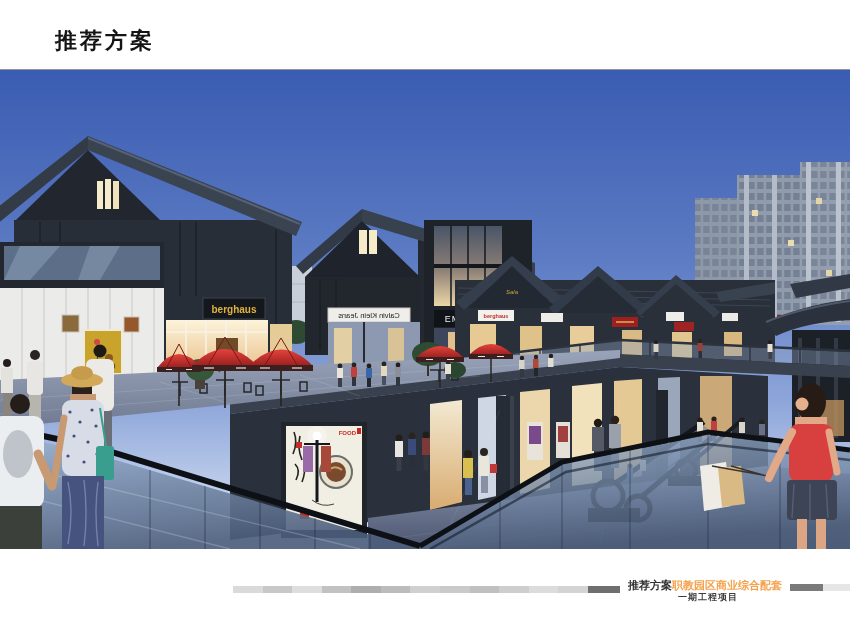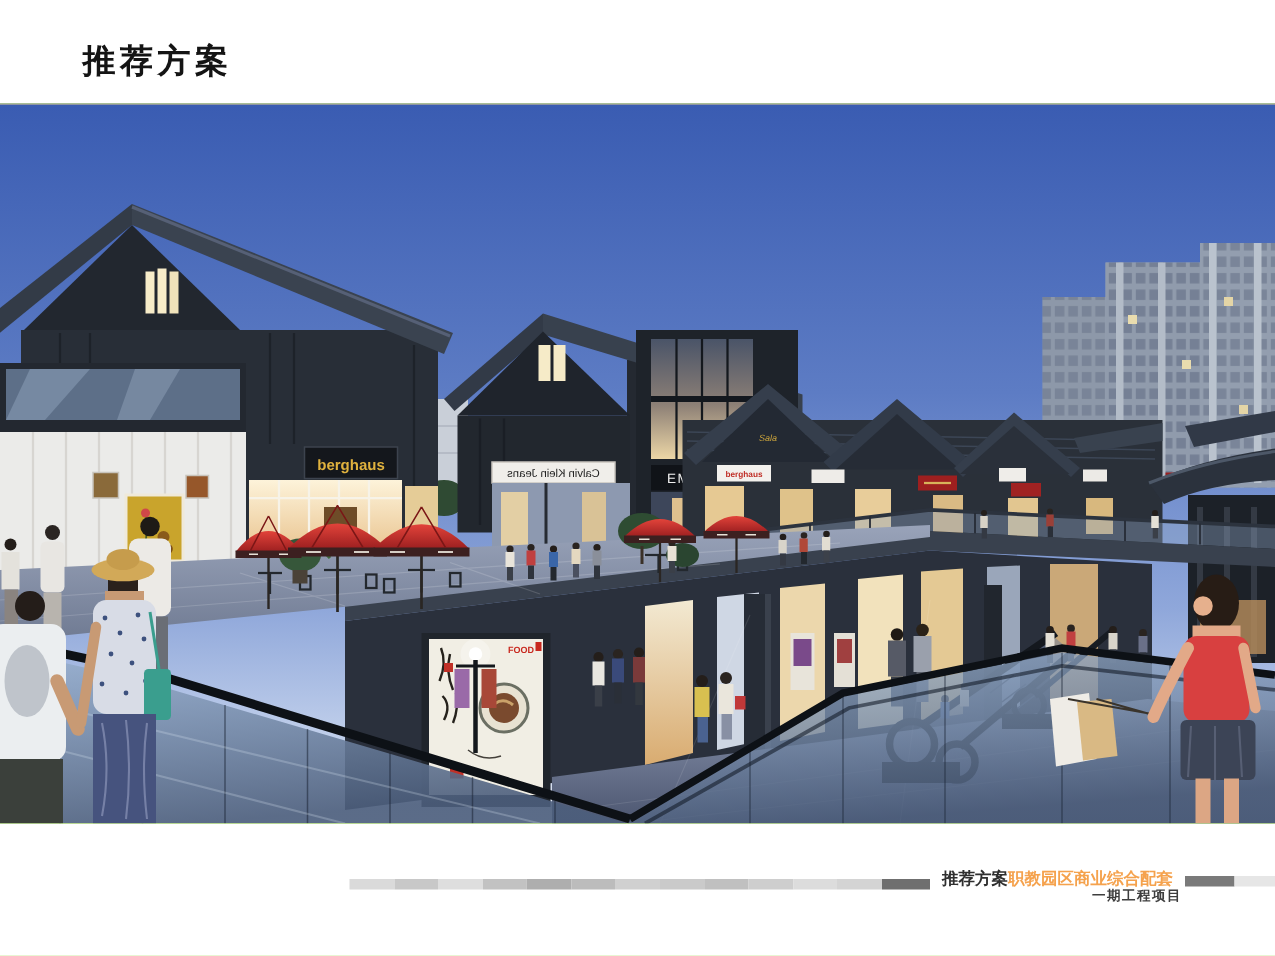--- a/index.html
+++ b/index.html
@@ -3,35 +3,35 @@
 <meta charset="utf-8">
 <style>
   html,body{margin:0;padding:0;background:#ffffff;}
   .slide{position:relative;width:850px;height:637px;background:#ffffff;overflow:hidden;
          font-family:"Liberation Sans","DejaVu Sans",sans-serif;}
   .page-title{position:absolute;left:55px;top:26px;font-size:22px;font-weight:700;
               color:#141414;letter-spacing:3px;}
   .view-label{position:absolute;right:20px;top:29px;font-family:"Liberation Serif","DejaVu Serif",serif;
               font-size:17px;color:#101010;letter-spacing:1px;}
   .render-frame{position:absolute;left:0;top:69px;width:850px;height:479px;
-                border-top:1px solid #8f96a0;background:#84cc16;overflow:hidden;}
+                border-top:1px solid #8f96a0;background:#c2410c;overflow:hidden;}
   .render-frame svg{display:block;}
   .footer-bar{position:absolute;top:586px;left:233px;width:355px;height:7px;display:flex;}
   .footer-bar div{flex:1;}
   .fb1{background:#dadada}.fb2{background:#c8c8c8}.fb3{background:#dedede}.fb4{background:#c2c2c2}
   .fb5{background:#aeaeae}.fb6{background:#bcbcbc}.fb7{background:#d0d0d0}.fb8{background:#cacaca}
   .fb9{background:#c0c0c0}.fb10{background:#cecece}.fb11{background:#dcdcdc}.fb12{background:#d4d4d4}
   .footer-bar-dark{position:absolute;top:586px;left:588px;width:32px;height:7px;background:#6f6f6f;}
   .footer-bar-rdark{position:absolute;top:584px;left:790px;width:33px;height:7px;background:#7a7a7a;}
   .footer-bar-rlight{position:absolute;top:584px;left:823px;width:27px;height:7px;background:#e6e6e6;}
   .footer-line1{position:absolute;top:578px;left:628px;width:164px;font-size:11px;font-weight:700;
                 white-space:nowrap;letter-spacing:0px;}
   .footer-line1 .fp{color:#2f2f2f;}
   .footer-line1 .fh{color:#f5a24d;}
-  .footer-line2{position:absolute;top:591px;left:628px;width:160px;text-align:right;
+  .footer-line2{position:absolute;top:591px;left:628px;width:160px;text-align:center;
                 font-size:9px;font-weight:700;color:#3e3e3e;letter-spacing:1px;}
 </style>
 </head>
 <body>
 
 <div class="slide">
 
   <div class="page-title">推荐方案</div>
 
   <div class="render-frame">

